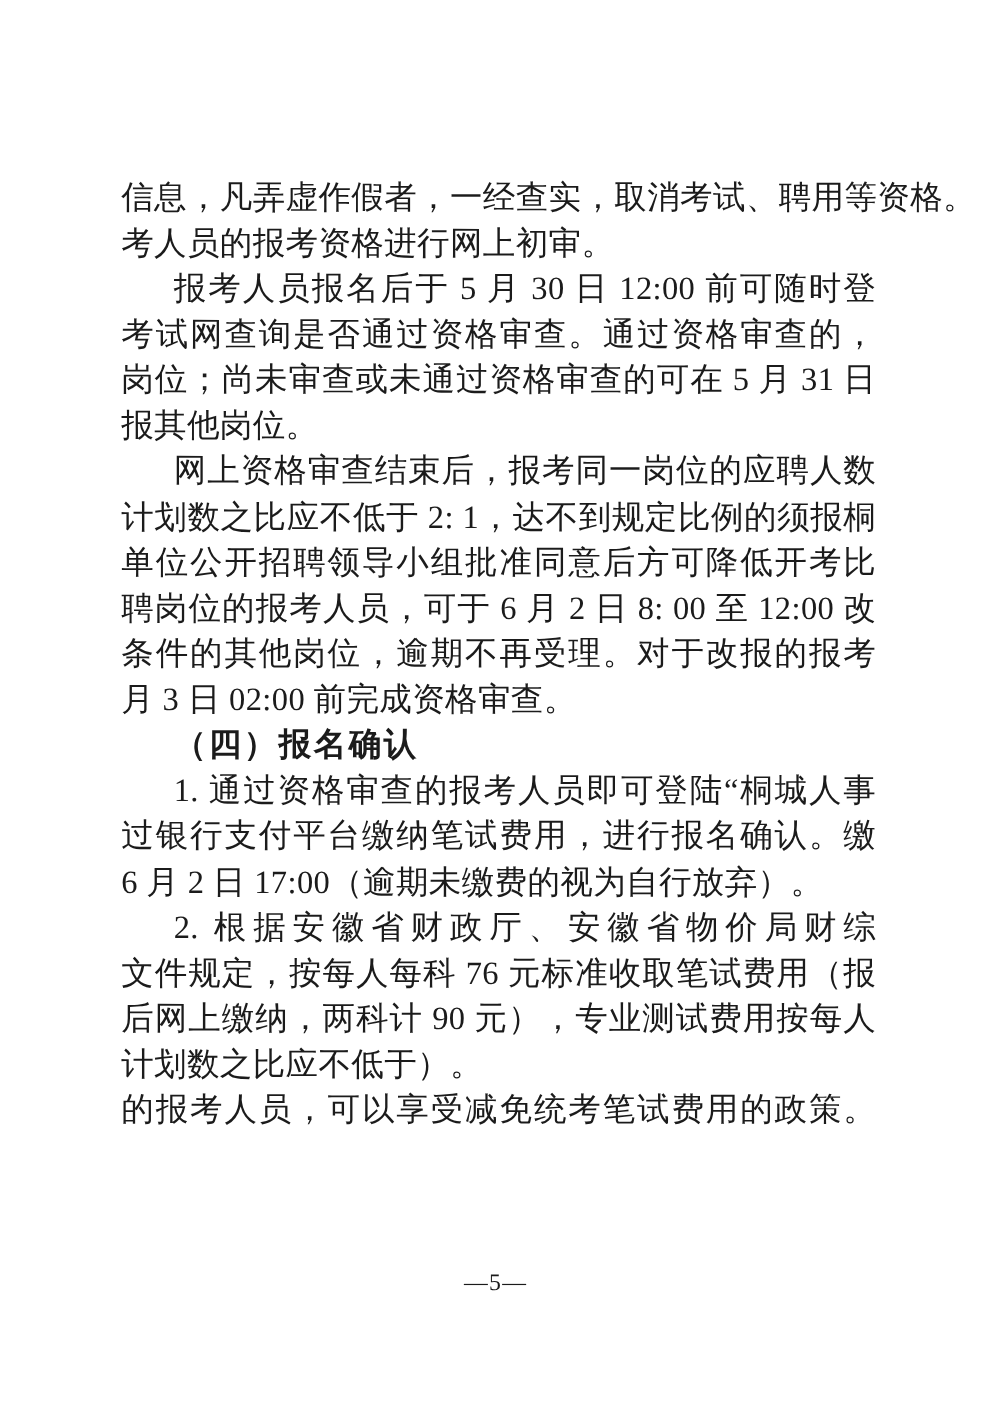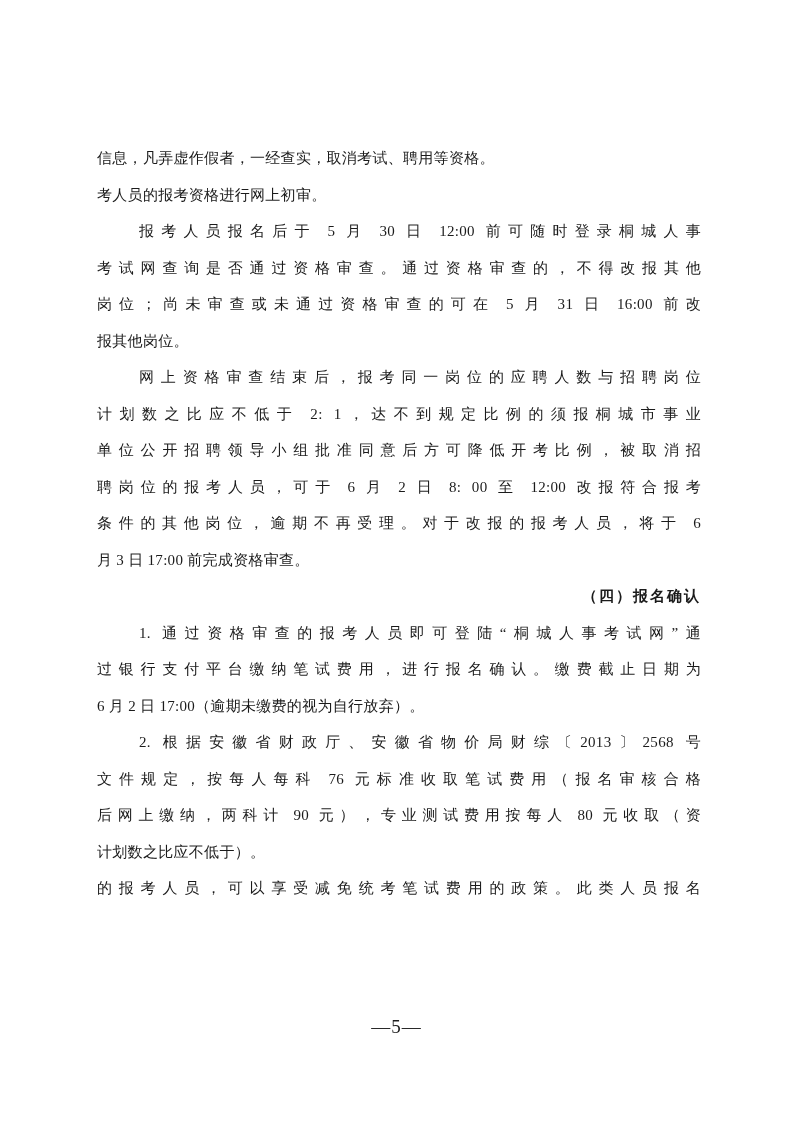--- a/index.html
+++ b/index.html
@@ -20,36 +20,35 @@
     inset: 0;
     background: #ffffff;
   }
   .textblock {
     position: absolute;
     left: 97px;
     top: 140px;
     width: 604px;
   }
   .line {
-    font-size: 15px;
+    font-size: 26px;
     line-height: 36.5px;
     height: 36.5px;
     letter-spacing: 0.3px;
     white-space: nowrap;
   }
   .line.fill {
     white-space: normal;
     text-align: justify;
     text-align-last: justify;
     text-justify: inter-character;
     overflow: hidden;
   }
   .line.indent {
     padding-left: 42px;
-    text-align: right;
   }
   .line.heading {
     font-weight: bold;
     letter-spacing: 2px;
   }
   .footer {
     position: absolute;
     top: 1012px;
     left: 0;
     width: 100%;
@@ -69,21 +68,21 @@
     <div class="line">考人员的报考资格进行网上初审。</div>
     <div class="line indent fill">报考人员报名后于 5 月 30 日 12:00 前可随时登录桐城人事</div>
     <div class="line fill">考试网查询是否通过资格审查。通过资格审查的，不得改报其他</div>
     <div class="line fill">岗位；尚未审查或未通过资格审查的可在 5 月 31 日 16:00 前改</div>
     <div class="line">报其他岗位。</div>
     <div class="line indent fill">网上资格审查结束后，报考同一岗位的应聘人数与招聘岗位</div>
     <div class="line fill">计划数之比应不低于 2: 1，达不到规定比例的须报桐城市事业</div>
     <div class="line fill">单位公开招聘领导小组批准同意后方可降低开考比例，被取消招</div>
     <div class="line fill">聘岗位的报考人员，可于 6 月 2 日 8: 00 至 12:00 改报符合报考</div>
     <div class="line fill">条件的其他岗位，逾期不再受理。对于改报的报考人员，将于 6</div>
-    <div class="line">月 3 日 17:00 前完成资格审查。</div>
+    <div class="line">月 3 日 02:00 前完成资格审查。</div>
     <div class="line indent heading">（四）报名确认</div>
     <div class="line indent fill">1. 通过资格审查的报考人员即可登陆“桐城人事考试网”通</div>
     <div class="line fill">过银行支付平台缴纳笔试费用，进行报名确认。缴费截止日期为</div>
     <div class="line">6 月 2 日 17:00（逾期未缴费的视为自行放弃）。</div>
     <div class="line indent fill">2. 根据安徽省财政厅、安徽省物价局财综〔2013〕2568 号</div>
     <div class="line fill">文件规定，按每人每科 76 元标准收取笔试费用（报名审核合格</div>
     <div class="line fill">后网上缴纳，两科计 90 元），专业测试费用按每人 80 元收取（资</div>
     <div class="line">计划数之比应不低于）。</div>
     <div class="line fill">的报考人员，可以享受减免统考笔试费用的政策。此类人员报名</div>
   </div>

